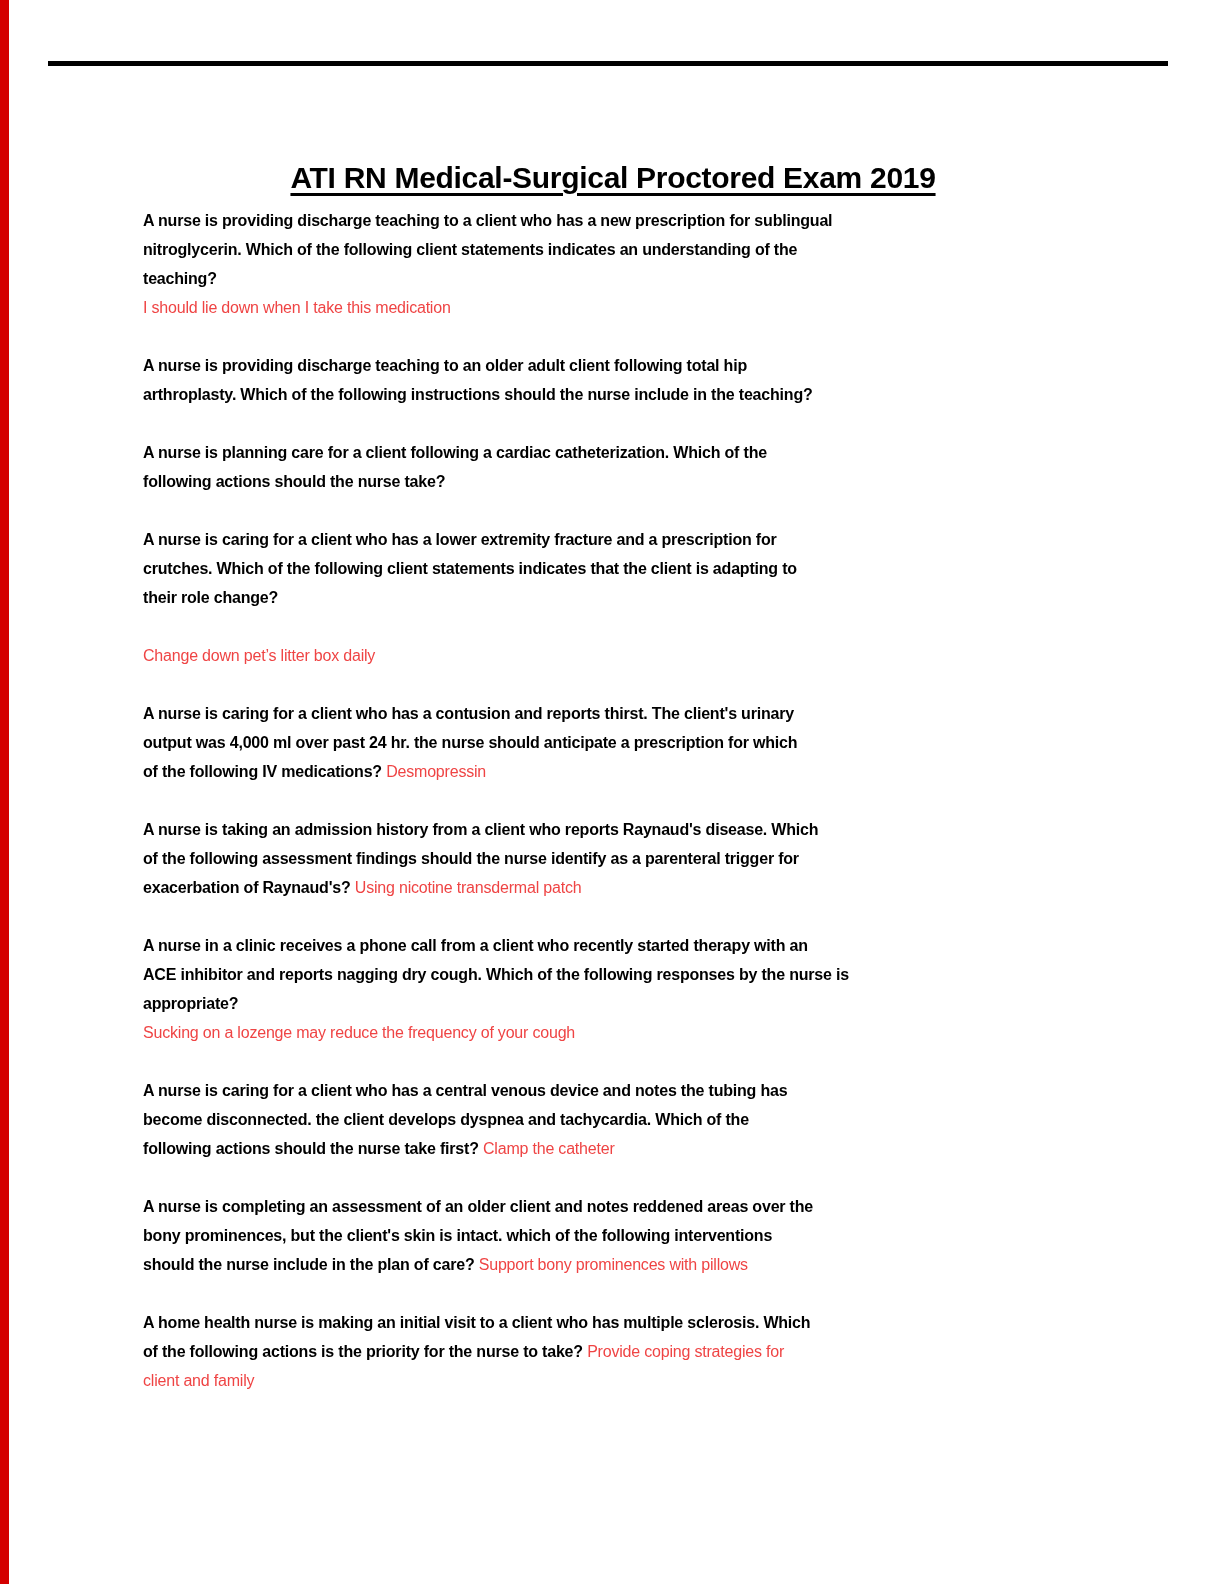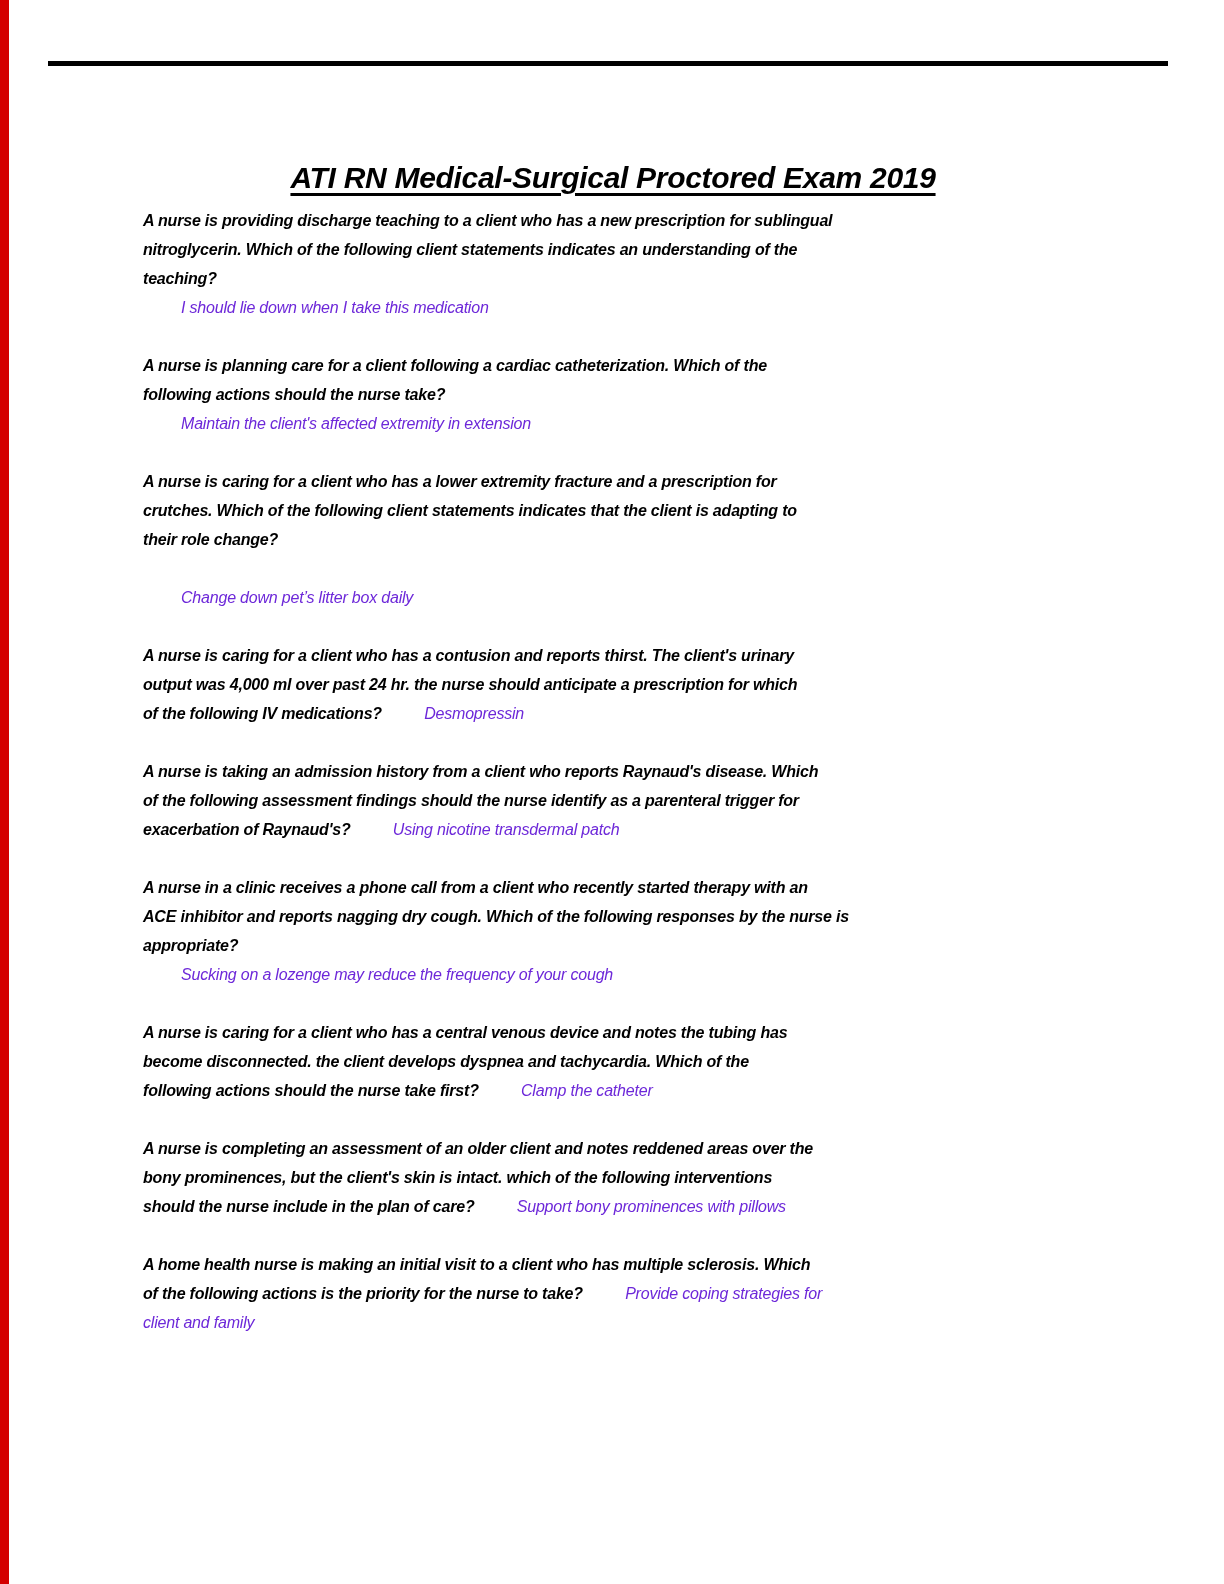--- a/index.html
+++ b/index.html
@@ -8,21 +8,20 @@
     background: #ffffff;
   }
   .page {
     position: relative;
     width: 1168px;
     height: 1584px;
     background: #ffffff;
     overflow: hidden;
     font-family: "Liberation Sans", "DejaVu Sans", sans-serif;
     color: #000000;
-    font-style: italic;
   }
   .edge-ribbon {
     position: absolute;
     left: 0;
     top: 0;
     width: 9px;
     height: 100%;
     background: #d40000;
   }
   .top-rule {
@@ -57,43 +56,44 @@
     line-height: 29px;
     letter-spacing: -0.2px;
     white-space: pre;
   }
   .question {
     font-weight: 700;
     color: #000000;
   }
   .answer {
     font-weight: 400;
-    color: #6d28d9;
-    margin-left: 38px;
+    color: #ef4444;
   }
 </style>
 </head>
 <body>
 
 <div class="page">
   <div class="edge-ribbon"></div>
   <div class="top-rule"></div>
   <div class="content">
     <h1 class="doc-title">ATI RN Medical-Surgical Proctored Exam 2019</h1>
     <div id="questions">
   <p class="qa-block"><span class="question">A nurse is providing discharge teaching to a client who has a new prescription for sublingual
 nitroglycerin. Which of the following client statements indicates an understanding of the
 teaching?
 </span><span class="answer">I should lie down when I take this medication</span></p>
 
-  <p class="qa-block"></p>
+  <p class="qa-block"><span class="question">A nurse is providing discharge teaching to an older adult client following total hip
+arthroplasty. Which of the following instructions should the nurse include in the teaching?
+</span></p>
 
   <p class="qa-block"><span class="question">A nurse is planning care for a client following a cardiac catheterization. Which of the
 following actions should the nurse take?
-</span><span class="answer">Maintain the client's affected extremity in extension</span></p>
+</span></p>
 
   <p class="qa-block"><span class="question">A nurse is caring for a client who has a lower extremity fracture and a prescription for
 crutches. Which of the following client statements indicates that the client is adapting to
 their role change?
 </span></p>
 
   <p class="qa-block"><span class="answer">Change down pet’s litter box daily</span></p>
 
   <p class="qa-block"><span class="question">A nurse is caring for a client who has a contusion and reports thirst. The client's urinary
 output was 4,000 ml over past 24 hr. the nurse should anticipate a prescription for which

